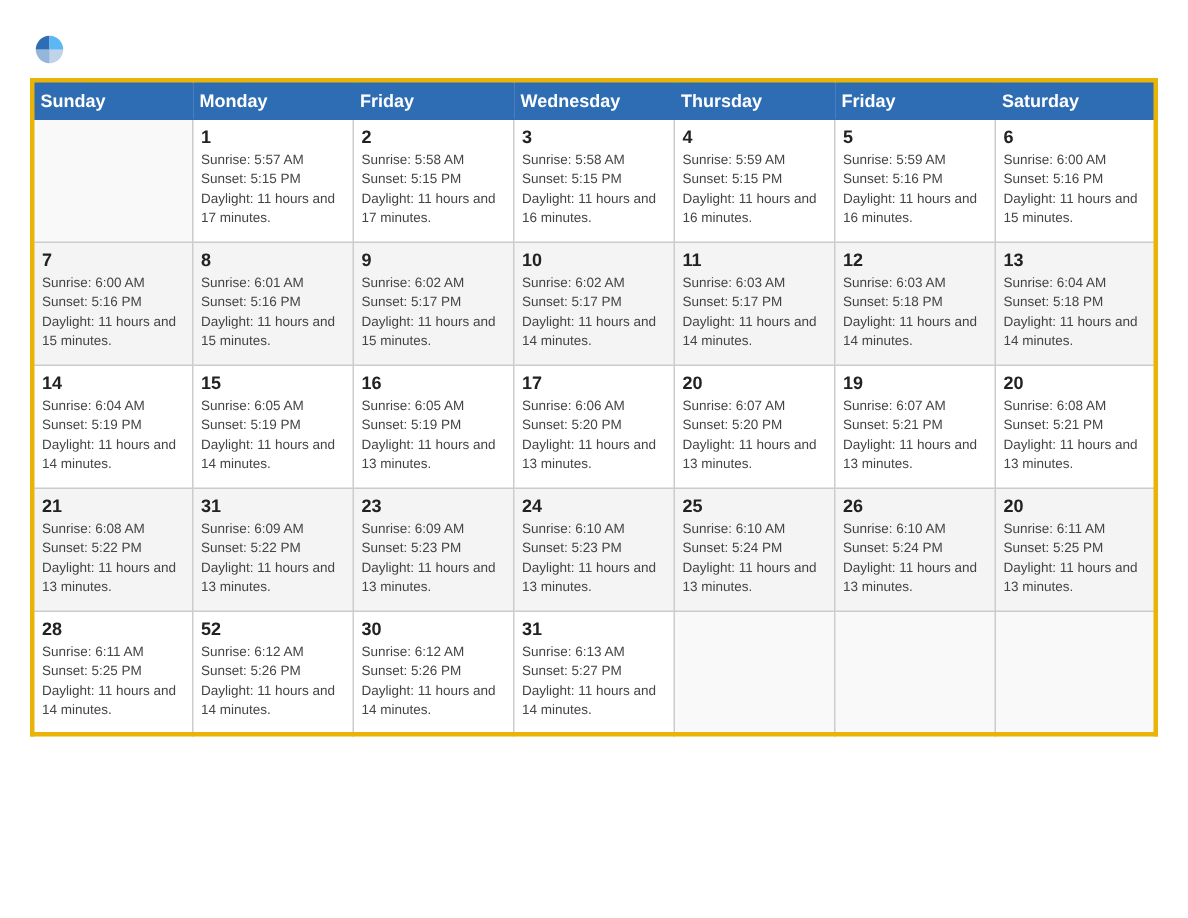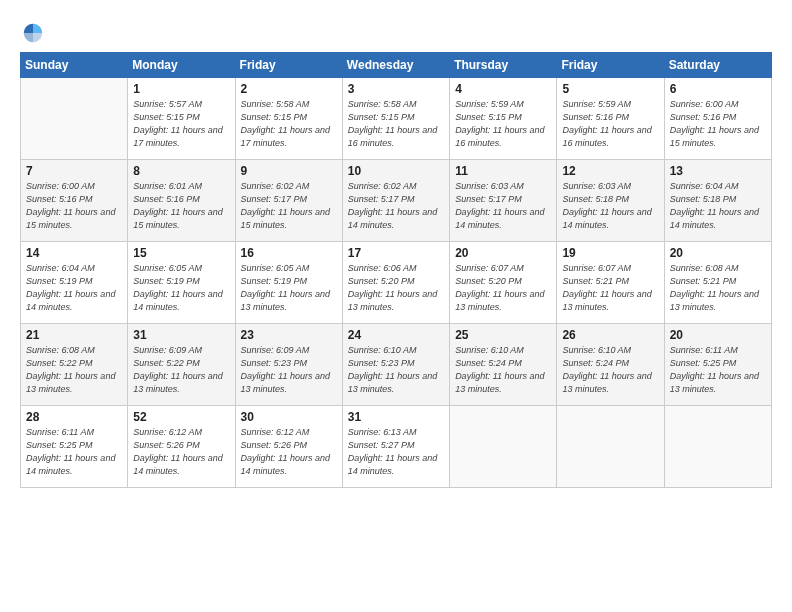--- a/index.html
+++ b/index.html
@@ -42,21 +42,21 @@
       line-height: 1.1;
     }
     .location-title {
       font-size: 15px;
       color: #444;
       margin-top: 2px;
     }
     .calendar {
       width: 100%;
       border-collapse: collapse;
-      border: 1px solid #eab308;
+      border: 3px solid #eab308;
     }
     .calendar th {
       background: #2e6db4;
       color: #fff;
       font-size: 12px;
       font-weight: bold;
       padding: 5px 4px;
       text-align: left;
       border: 1px solid #2e6db4;
     }
@@ -76,21 +76,20 @@
       font-size: 12px;
       font-weight: bold;
       color: #222;
       margin-bottom: 2px;
       display: block;
     }
     .day-info {
       font-size: 9px;
       color: #444;
       line-height: 1.45;
-      font-style: italic;
     }
     .row-shade {
       background: #f4f4f4;
     }
   </style>
 </head>
 <body>
 
 <div class="page">
   <div class="header">

